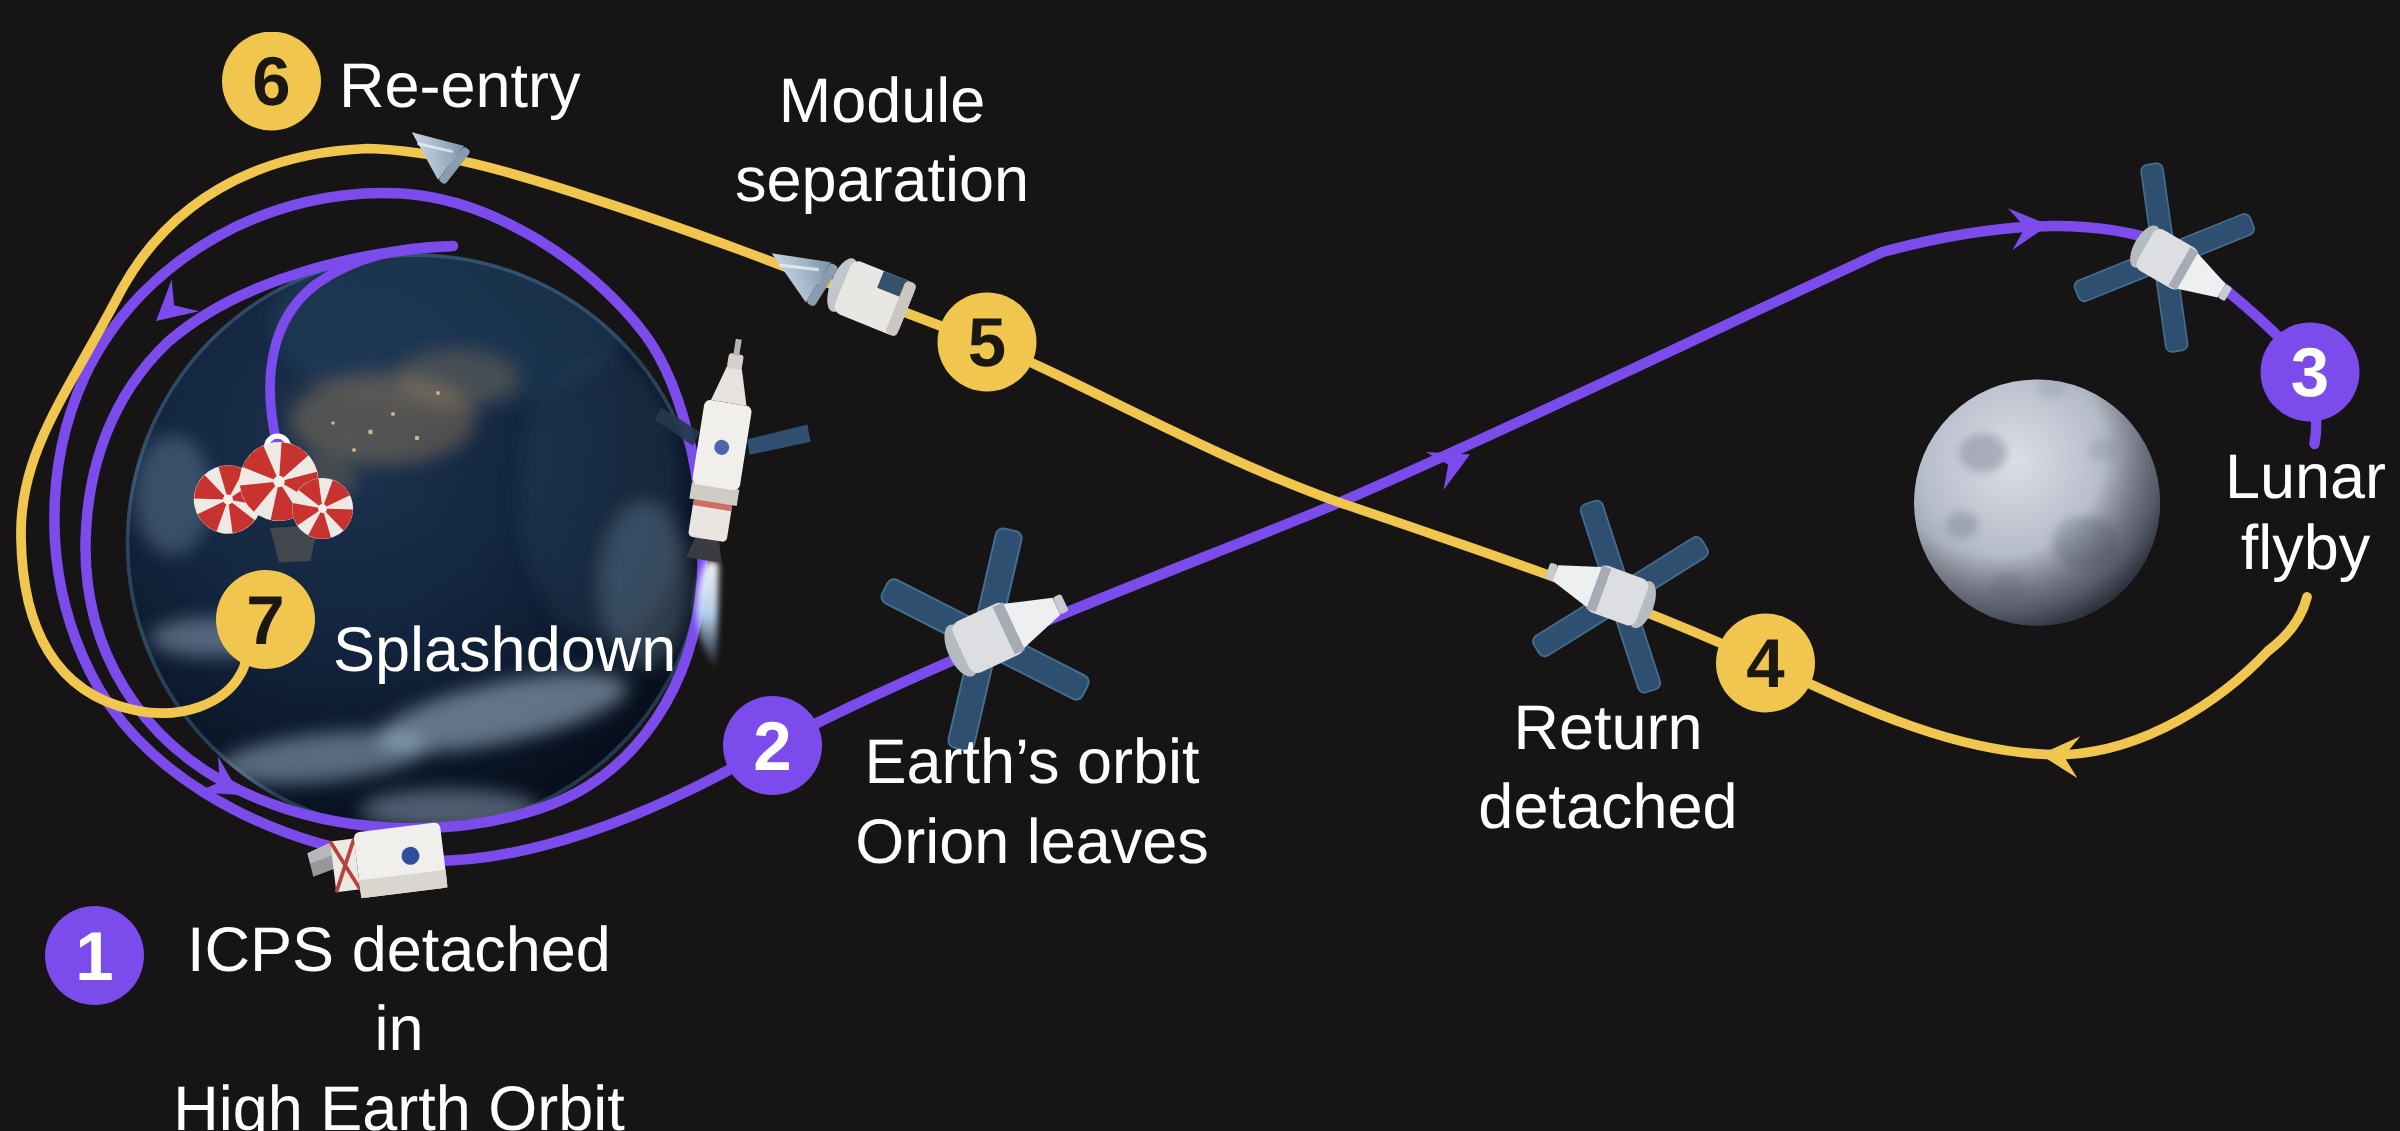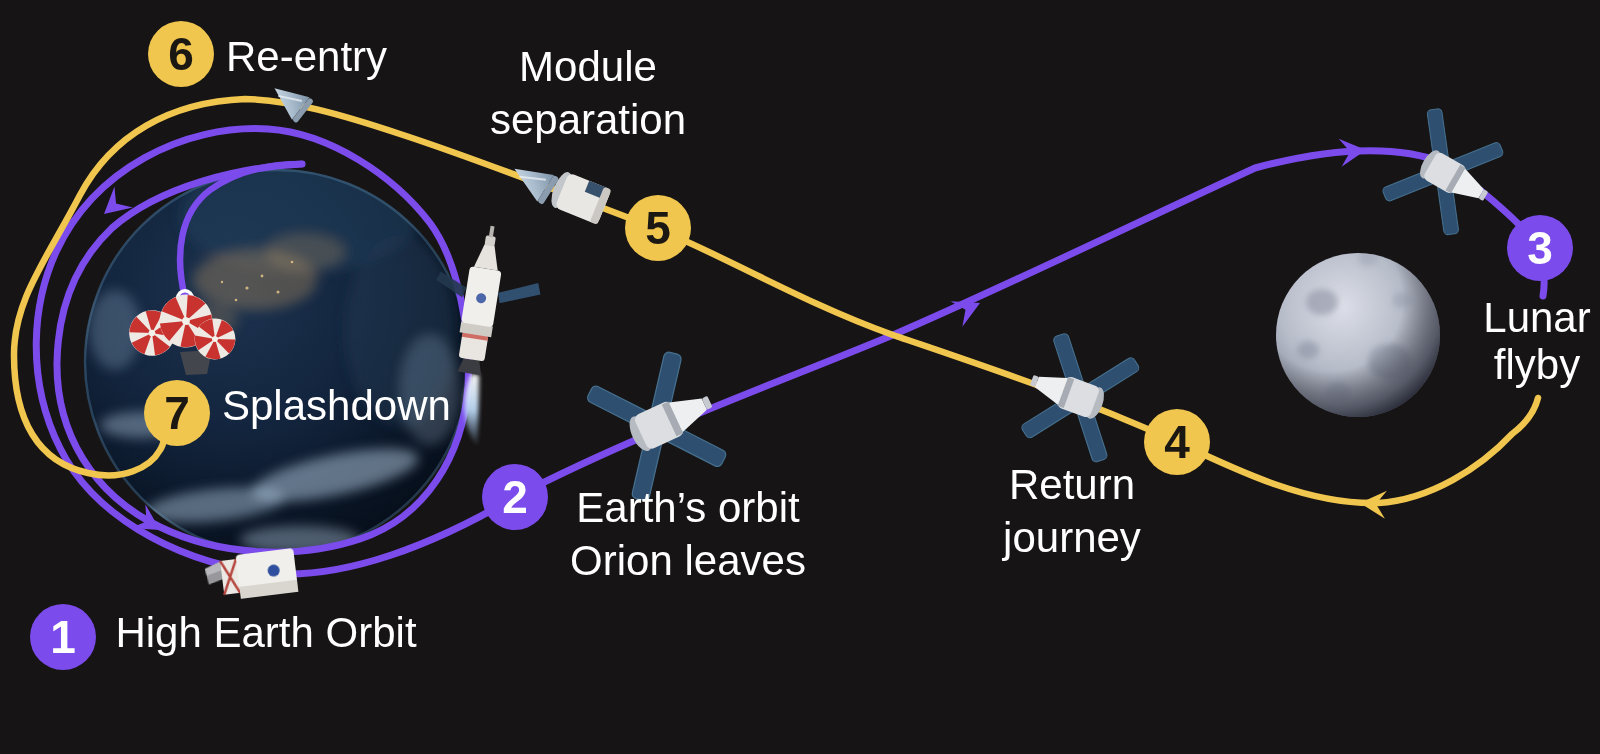--- a/index.html
+++ b/index.html
@@ -281,26 +281,27 @@
   </div>
   <div class="lbl" style="left:226px;top:31px;">
     <span>Re-entry</span>
   </div>
   <div class="lbl center tight" style="left:1417px;top:294px;width:240px;">
     <span>Lunar</span>
     <span>flyby</span>
   </div>
   <div class="lbl center" style="left:952px;top:459px;width:240px;text-align:center;">
     <span>Return</span>
-    <span>journey</span>
+    <span>detached</span>
   </div>
   <div class="lbl center" style="left:528px;top:482px;width:320px;">
     <span>Earth’s orbit</span>
     <span>Orion leaves</span>
   </div>
   <div class="lbl center" style="left:106px;top:607px;width:320px;">
+    <span>ICPS detached in</span>
     <span>High Earth Orbit</span>
   </div>
-  <div class="lbl" style="left:222px;top:380px;">
+  <div class="lbl" style="left:222px;top:407px;">
     <span>Splashdown</span>
   </div>
 
 </div>
 
 </body></html>

